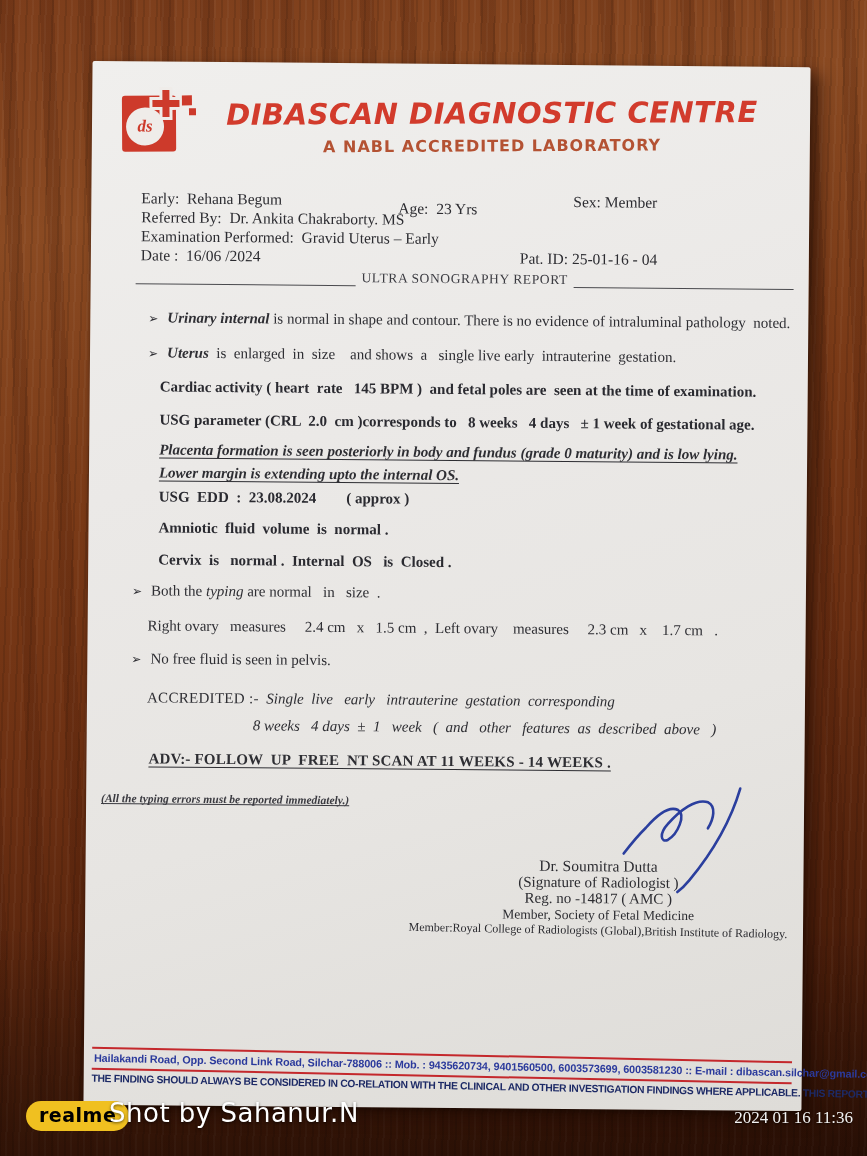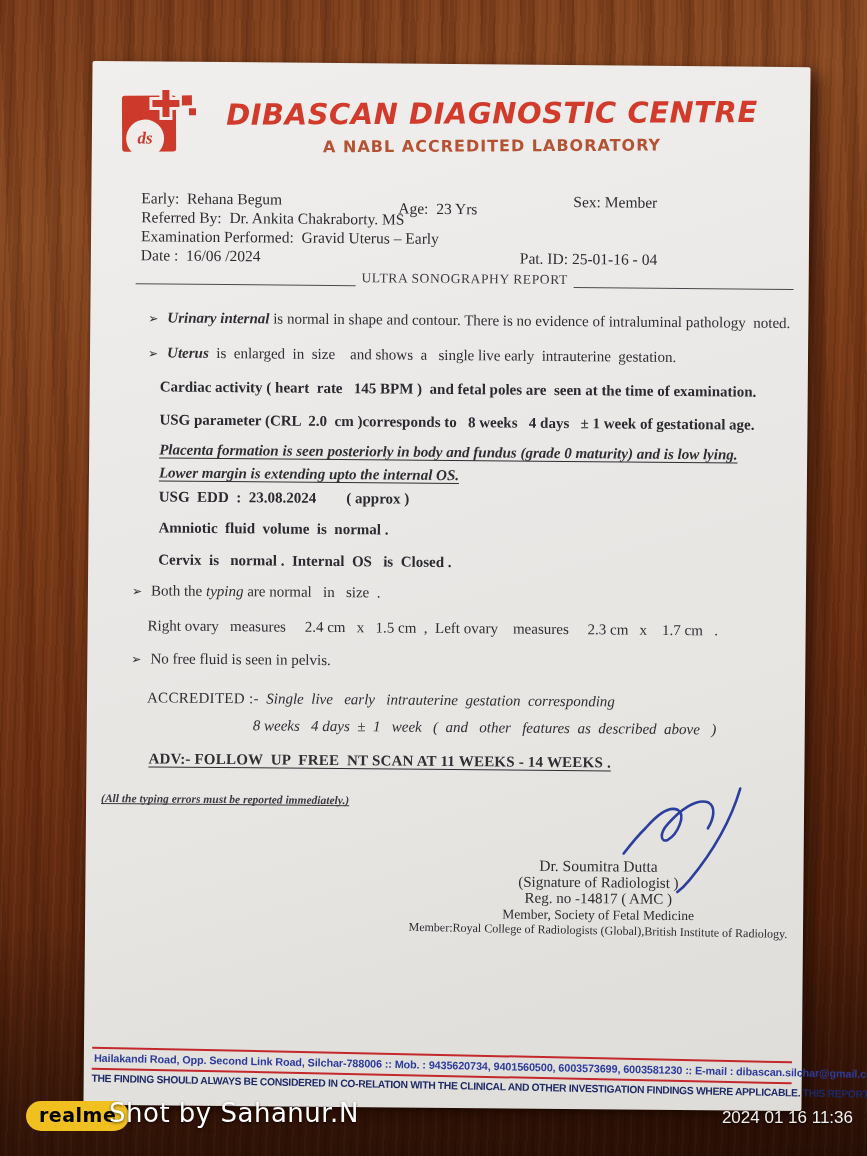--- a/index.html
+++ b/index.html
@@ -24,21 +24,21 @@
     position:absolute;left:88px;top:64px;width:718px;height:1044px;
     transform:rotate(.5deg);transform-origin:50% 50%;
     background:linear-gradient(163deg,#f0efed 0%,#ebe9e7 35%,#e7e5e2 65%,#dedcd8 100%);
     box-shadow:10px 8px 16px rgba(25,8,2,.55), 0 2px 4px rgba(0,0,0,.35);
     border-radius:2px;color:#2e2e33;
   }
   .pre{white-space:pre-wrap;}
   
   .logo{position:absolute;left:30px;top:26px;width:78px;height:70px;transform:rotate(-.8deg);}
   .logo-square{position:absolute;left:0;top:8px;width:54px;height:56px;background:#cd3a2b;border-radius:3px;}
-  .logo-circle{position:absolute;left:4px;top:32px;width:38px;height:38px;background:#efece9;border-radius:50%;
+  .logo-circle{position:absolute;left:4px;top:20px;width:38px;height:38px;background:#efece9;border-radius:50%;
     display:flex;align-items:center;justify-content:center;font:italic bold 17px "Liberation Serif",serif;color:#cd3a2b;}
   .logo-cross{position:absolute;left:24px;top:-2px;}
   .logo-sq1{position:absolute;left:60px;top:8px;width:10px;height:10px;background:#cd3a2b;}
   .logo-sq2{position:absolute;left:67px;top:21px;width:7px;height:7px;background:#cd3a2b;}
   .brand{position:absolute;left:100px;top:32px;width:600px;text-align:center;transform:rotate(-.8deg);}
   .brand-title{
     font-family:"DejaVu Sans",sans-serif;font-style:italic;font-weight:800;
     font-size:29px;letter-spacing:.5px;color:#d23b2c;white-space:nowrap;
   }
   .brand-tagline{
@@ -101,21 +101,21 @@
     font-family:"DejaVu Sans",sans-serif;font-size:19px;font-weight:bold;
     padding:3px 13px 5px 13px;border-radius:15px;letter-spacing:.5px;
   }
   .wm-shot{
     position:absolute;left:109px;top:1098px;color:#ffffff;
     font-family:"DejaVu Sans",sans-serif;font-size:26px;font-weight:500;
     text-shadow:0 1px 3px rgba(0,0,0,.6);letter-spacing:.5px;
   }
   .wm-time{
     position:absolute;right:14px;top:1108px;color:#f2f2f2;
-    font-family:Liberation Sans, sans-serif;font-size:17px;
+    font-family:Liberation Serif, serif;font-size:17px;
     text-shadow:0 1px 2px rgba(0,0,0,.6);
   }
 </style>
 </head>
 <body>
 
 <div class="wood"></div>
 <div class="wood-vignette"></div>
 
 <div class="paper">

